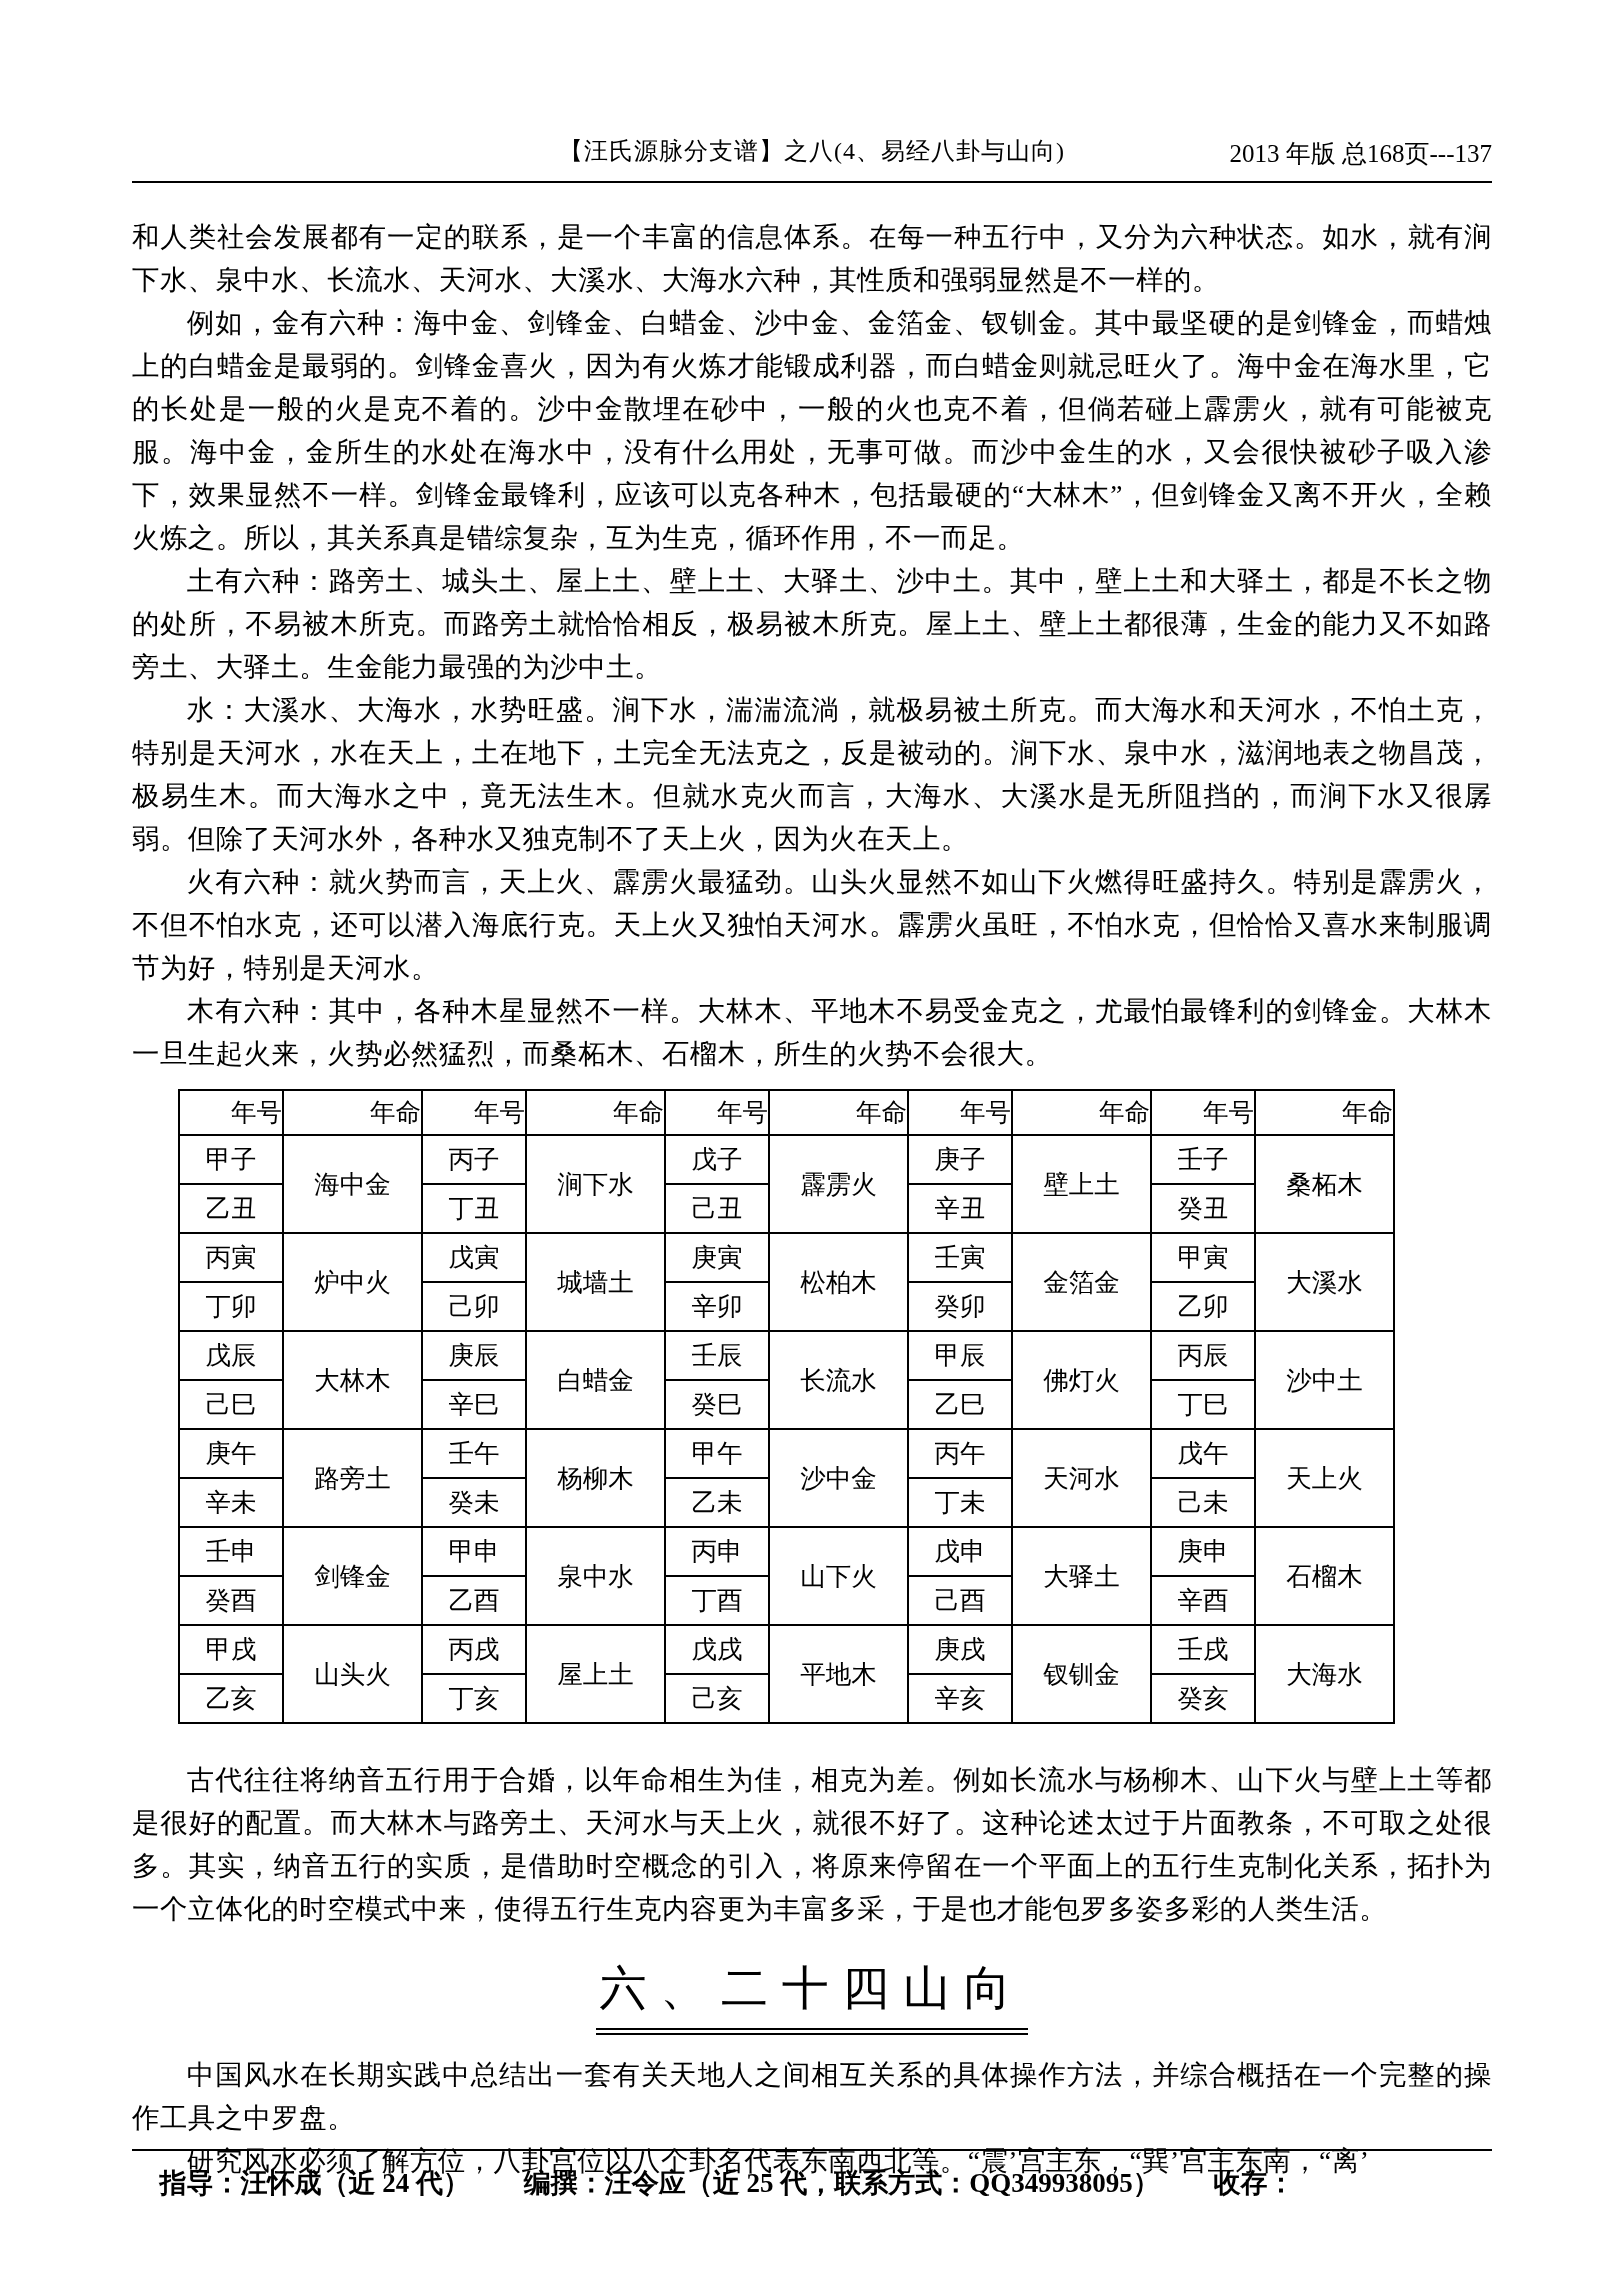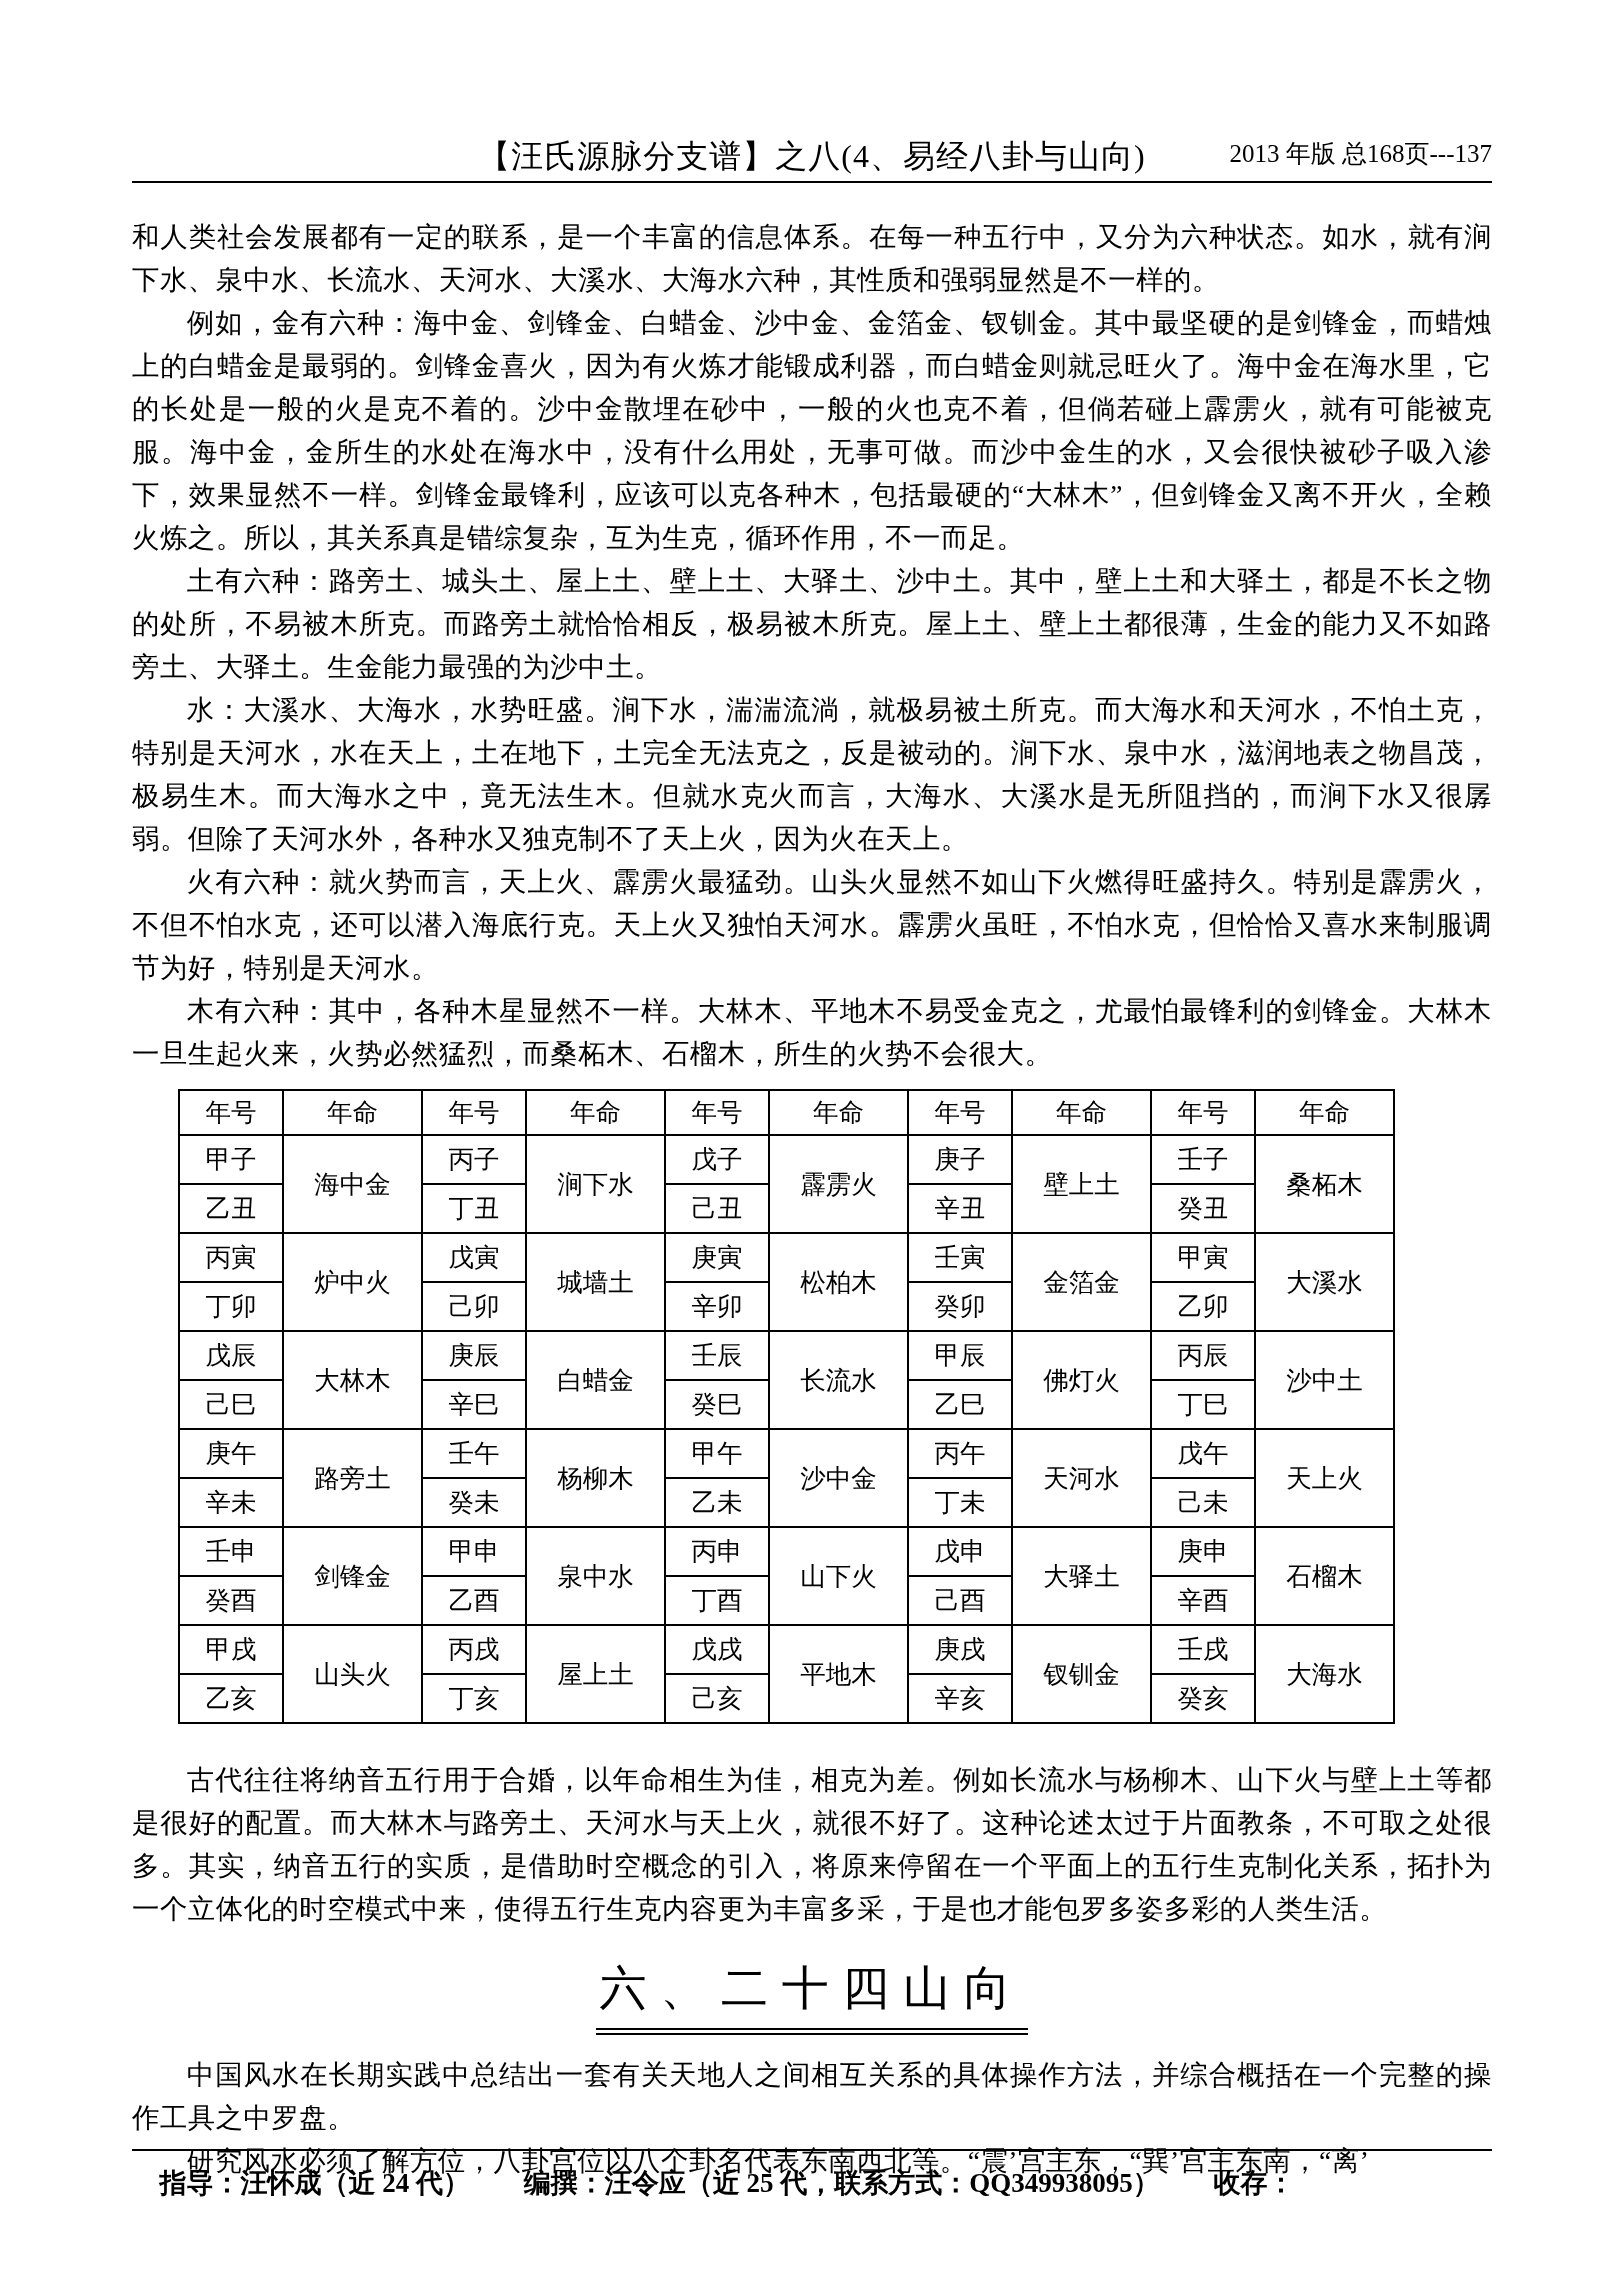--- a/index.html
+++ b/index.html
@@ -10,21 +10,21 @@
     box-sizing: border-box;
     padding: 135px 129px 0 132px;
     background: #ffffff;
     color: #000000;
     font-family: "Liberation Serif", "DejaVu Serif", serif;
     overflow: hidden;
   }
   .header { position: relative; height: 37px; }
   .header-title {
     text-align: center;
-    font-size: 32px;
+    font-size: 24px;
     letter-spacing: 1px;
     white-space: nowrap;
   }
   .header-right {
     position: absolute;
     right: 0;
     top: 2px;
     font-size: 25px;
     white-space: nowrap;
   }
@@ -45,21 +45,21 @@
     width: 1215px;
     margin: 13.7px 0 0 46px;
   }
   table.nayin td {
     border: 2px solid #000;
     text-align: center;
     vertical-align: middle;
     font-size: 25.5px;
     padding: 0;
   }
-  table.nayin tr.hdr-row td { height: 43px; }
+  table.nayin tr.hdr-row td { height: 43px; text-align: right; }
   table.nayin td.stem { height: 47px; }
   col.c-stem { width: 104px; }
   col.c-ming { width: 139px; }
   .after-table { margin-top: 35px; }
   .section-heading {
     margin: 25.5px 0 19.6px 0;
     text-align: center;
     font-weight: normal;
     font-size: 47px;
   }

